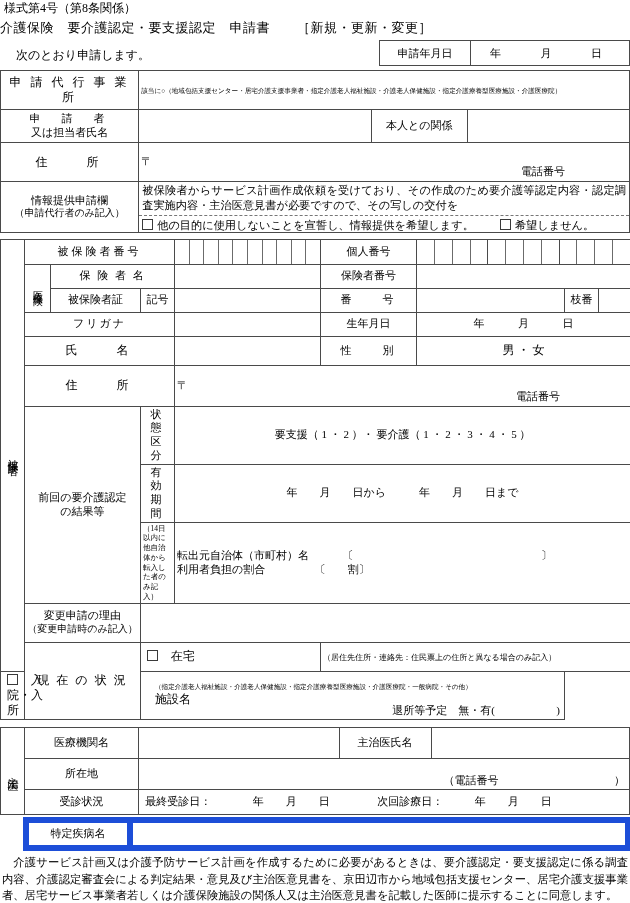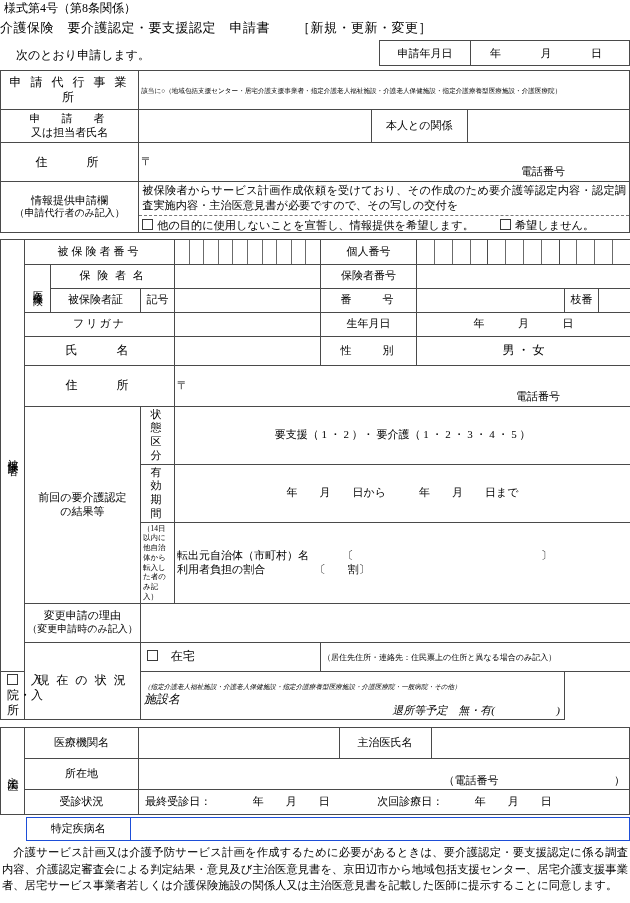--- a/index.html
+++ b/index.html
@@ -158,21 +158,21 @@
     margin-top: 8px;
     padding-left: 2px;
   }
   .tbl-disease {
     margin-top: 2px;
     width: 100%;
     border-collapse: collapse;
     table-layout: fixed;
   }
   .tbl-disease td {
-    border: 1px solid #1d4ed8;
+    border: 6px solid #1d4ed8;
     height: 20px;
     font-size: 11px;
   }
   .tbl-disease td.lbl { text-align: center; }
 
   .consent {
     font-size: 11.3px;
     line-height: 1.5;
     text-align: justify;
     text-justify: inter-ideograph;
@@ -407,21 +407,21 @@
       <td colspan="4" class="top" style="height:26px;">
         <span class="f8">（居住先住所・連絡先：住民票上の住所と異なる場合のみ記入）</span>
       </td>
     </tr>
 
     <tr>
       <td colspan="2" class="lft" style="height:44px;padding-left:6px !important;">
         <span class="chk"></span>
         <span class="f12" style="margin-left:6px;">入院・入所</span>
       </td>
-      <td colspan="4" class="top" style="height:44px;padding:1px 3px !important;position:relative;font-style:italic;">
+      <td colspan="4" class="top" style="height:44px;padding:1px 14px !important;position:relative;">
         <div class="f7">（指定介護老人福祉施設・介護老人保健施設・指定介護療養型医療施設・介護医療院・一般病院・その他）</div>
         <div class="f12" style="margin-top:1px;">施設名</div>
         <div style="position:absolute;right:4px;bottom:1px;font-size:11px;">
           <span>退所等予定　無・有(</span>
           <span style="display:inline-block;width:56px;"></span>
           <span>)</span>
         </div>
       </td>
     </tr>
   </tbody>

